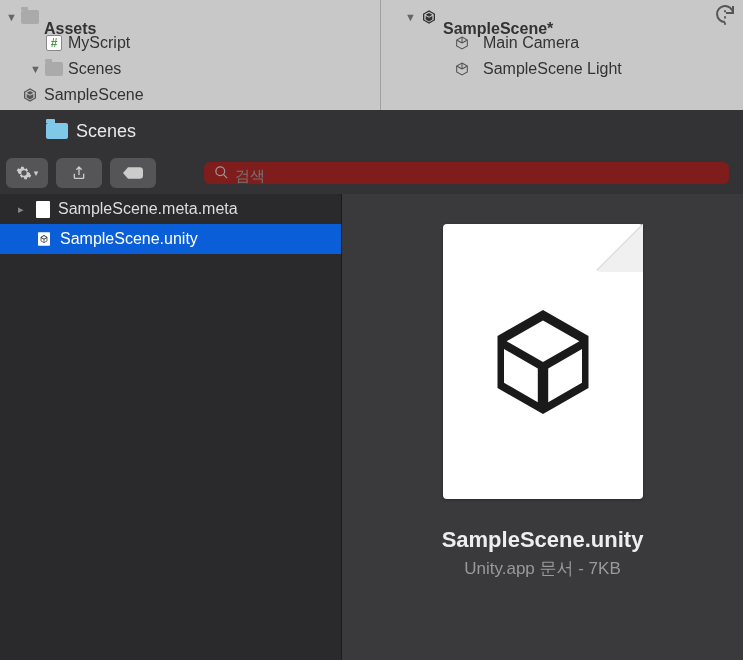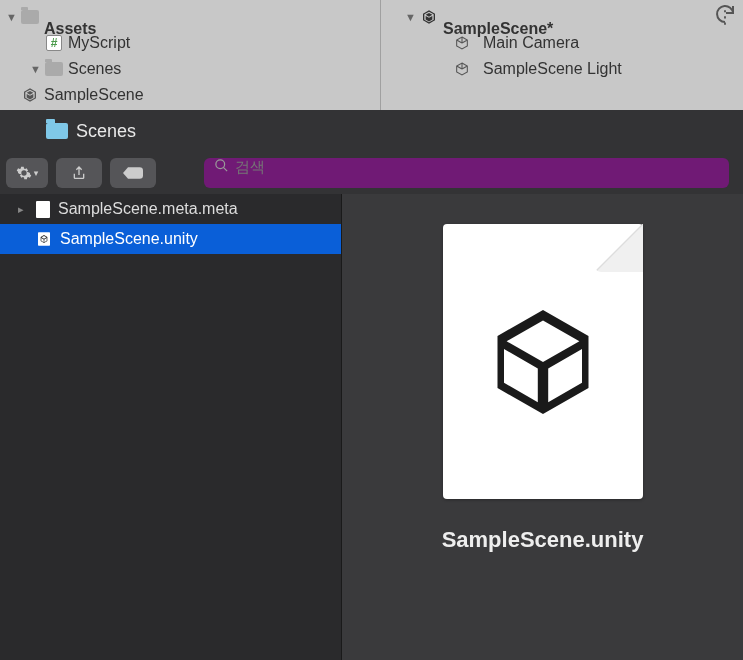--- a/index.html
+++ b/index.html
@@ -34,21 +34,21 @@
     .finder-titlebar { height: 42px; display: flex; align-items: center; padding: 0 12px; background: #333335; gap: 8px; }
     .finder-folder-icon { width: 22px; height: 16px; background: #7fc8e8; border-radius: 2px; position: relative; margin-left: 34px; }
     .finder-folder-icon::before { content: ""; position: absolute; top: -4px; left: 0; width: 9px; height: 4px; background: #7fc8e8; border-radius: 1px 1px 0 0; }
     .finder-title { color: #e8e8e8; font-size: 18px; }
     
     .finder-toolbar { height: 42px; display: flex; align-items: center; padding: 0 6px; gap: 8px; background: #333335; }
     .toolbar-btn { background: #555558; border-radius: 6px; height: 30px; display: flex; align-items: center; justify-content: center; color: #ccc; }
     .toolbar-btn.gear { width: 42px; gap: 2px; }
     .toolbar-btn.share { width: 46px; }
     .toolbar-btn.tag { width: 46px; }
-    .search-box { flex: 1; background: #701a75; border-radius: 6px; height: 30px; display: flex; align-items: flex-start; padding: 0 10px; gap: 6px; margin-left: 40px; margin-right: 8px; }
+    .search-box { flex: 1; background: #7f1d1d; border-radius: 6px; height: 22px; display: flex; align-items: flex-end; padding: 0 10px; gap: 6px; margin-left: 40px; margin-right: 8px; }
     .search-box input { background: transparent; border: none; outline: none; color: #aaa; font-size: 15px; flex: 1; }
     .search-icon { color: #999; }
     
     .finder-body { flex: 1; display: flex; }
     .finder-sidebar { width: 342px; background: #2a2a2c; border-right: 1px solid #1a1a1a; }
     .file-row { display: flex; align-items: center; height: 30px; padding-left: 18px; font-size: 16px; color: #ddd; gap: 8px; }
     .file-row.selected { background: #0a5fd8; color: #fff; }
     .file-row .arrow-r { width: 10px; color: #888; font-size: 11px; }
     .file-row .doc-icon { width: 14px; height: 17px; background: #fff; border-radius: 1px; position: relative; }
     .file-row .unity-file-icon svg { width: 16px; height: 16px; display: block; }
@@ -186,15 +186,16 @@
       </div>
     </div>
     <div class="finder-preview">
       <div class="preview-doc">
         <div class="fold"></div>
         <svg viewBox="0 0 100 100">
           <path fill="#1a1a1a" d="M50 10 L85 30 L85 70 L50 90 L15 70 L15 30 Z M50 18 L22 34 L50 50 L78 34 Z M20 40 L20 66 L46 81 L46 55 Z M80 40 L54 55 L54 81 L80 66 Z"></path>
         </svg>
       </div>
       <div class="preview-name">SampleScene.unity</div>
+      <div class="preview-meta">Unity.app 문서 - 7KB</div>
     </div>
   </div>
 </div>
 
 </body></html>

